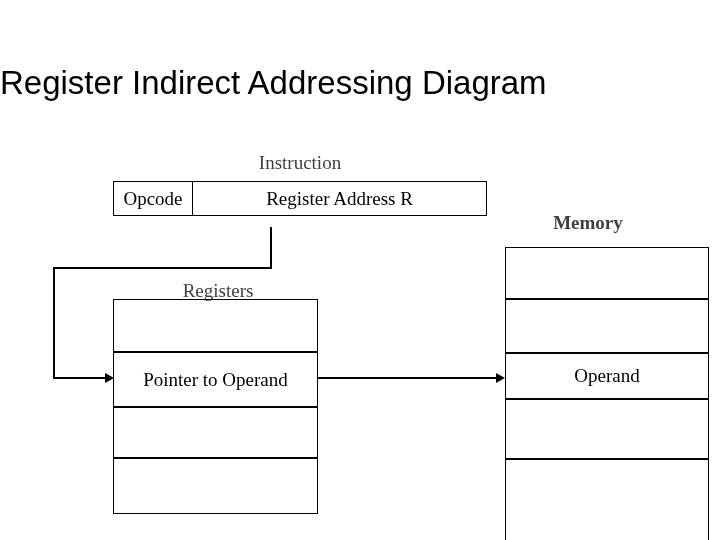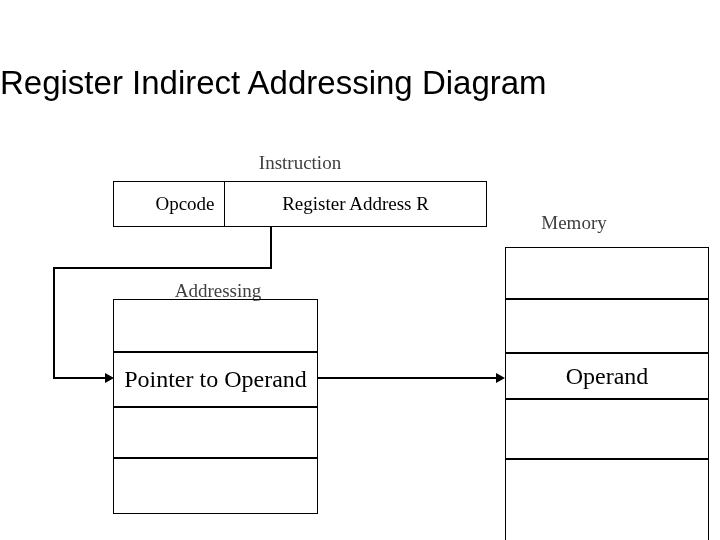--- a/index.html
+++ b/index.html
@@ -37,33 +37,32 @@
     position: absolute;
     font-family: "Liberation Serif", serif;
     font-size: 19px;
     line-height: 22px;
     color: #404040;
     text-align: center;
     white-space: nowrap;
   }
   #instruction-caption { left: 200px; top: 152px; width: 200px; }
   #registers-caption   { left: 118px; top: 280px; width: 200px; }
-  #memory-caption      { left: 474px; top: 212px; width: 200px; }
+  #memory-caption      { left: 488px; top: 212px; width: 200px; font-weight: bold; }
 
   
   #instruction-box {
     position: absolute;
     left: 113px;
     top: 181px;
     width: 374px;
-    height: 46px;
+    height: 35px;
     box-sizing: border-box;
     border: 1px solid #000000;
     display: flex;
-    padding-left: 32px;
   }
   #instruction-box .cell {
     box-sizing: border-box;
     display: flex;
     align-items: center;
     justify-content: center;
     font-family: "Liberation Serif", serif;
     font-size: 19px;
     color: #000000;
     white-space: nowrap;
@@ -83,21 +82,21 @@
     box-sizing: border-box;
     border: 1px solid #000000;
   }
   .stack .row {
     box-sizing: border-box;
     border-bottom: 2px solid #000000;
     display: flex;
     align-items: center;
     justify-content: center;
     font-family: "Liberation Serif", serif;
-    font-size: 24px;
+    font-size: 19px;
     color: #000000;
     white-space: nowrap;
   }
   .stack .row:last-child {
     border-bottom: none;
   }
 
   #registers-table {
     left: 113px;
     top: 299px;
@@ -169,21 +168,21 @@
 
   <div id="title">Register Indirect Addressing Diagram</div>
 
   <div id="instruction-caption" class="caption">Instruction</div>
 
   <div id="instruction-box">
     <div id="opcode-cell" class="cell">Opcode</div>
     <div id="register-address-cell" class="cell">Register Address R</div>
   </div>
 
-  <div id="registers-caption" class="caption">Addressing</div>
+  <div id="registers-caption" class="caption">Registers</div>
 
   <div id="registers-table" class="stack">
     <div class="row" style="height:53px"></div>
     <div class="row" style="height:55px">Pointer to Operand</div>
     <div class="row" style="height:51px"></div>
     <div class="row" style="height:54px"></div>
   </div>
 
   <div id="memory-caption" class="caption">Memory</div>
 

